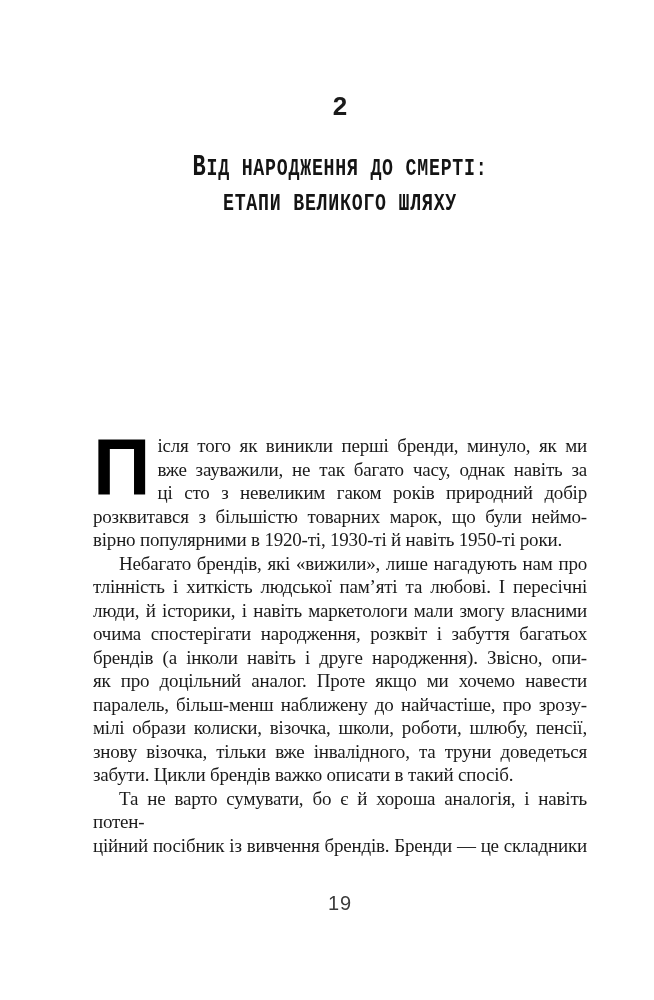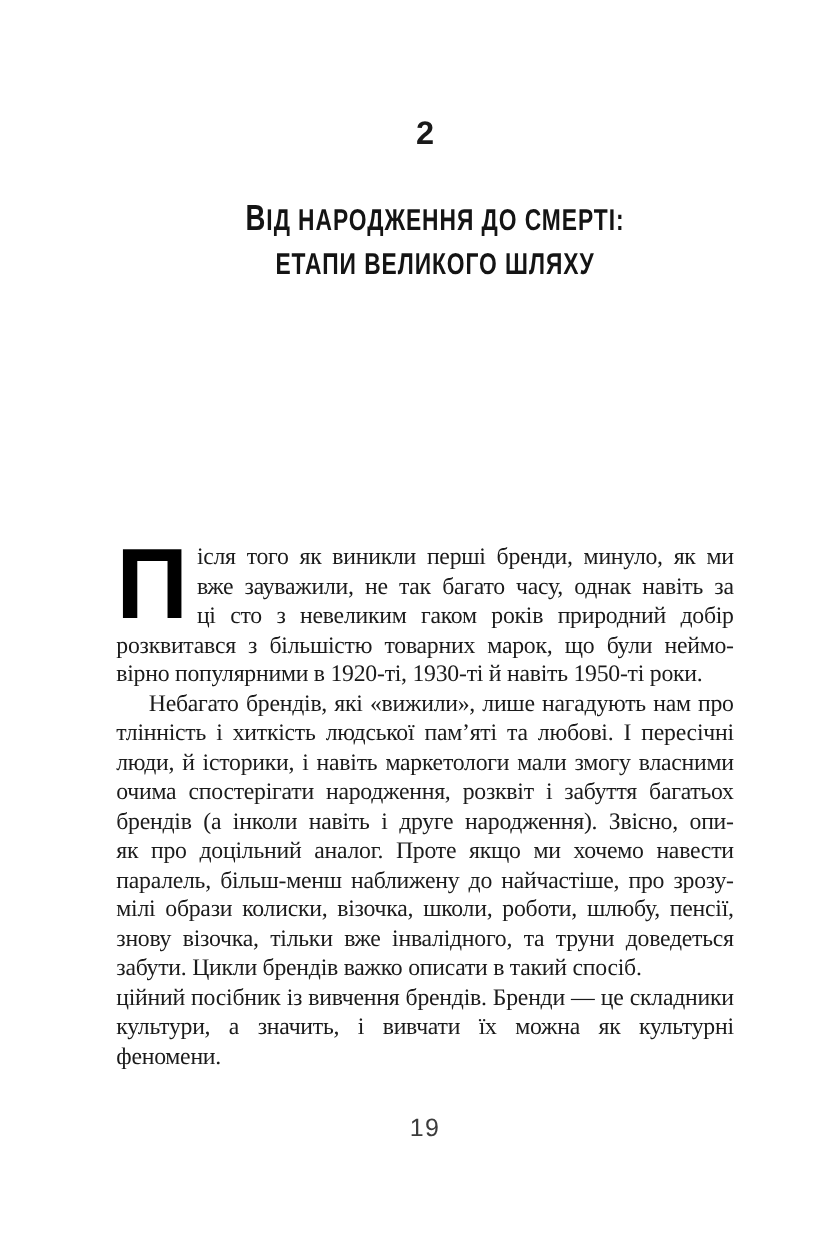--- a/index.html
+++ b/index.html
@@ -26,23 +26,23 @@
     font-weight: 700;
     font-size: 26px;
     line-height: 26px;
     color: #1a1a1a;
   }
   .chapter-title {
     position: absolute;
     top: 150px;
     left: 93px;
     width: 494px;
-    margin: 8px;
+    margin: 0;
     text-align: center;
-    font-family: Liberation Sans, sans-serif;
+    font-family: Liberation Mono, monospace;
     font-weight: 700;
     font-size: 24px;
     line-height: 35px;
     letter-spacing: 1px;
     color: #141414;
   }
   .title-line {
     display: block;
     text-transform: uppercase;
     transform: scaleX(0.76);
@@ -129,20 +129,20 @@
         <span class="line">люди, й історики, і навіть маркетологи мали змогу власними</span>
         <span class="line">очима спостерігати народження, розквіт і забуття багатьох</span>
         <span class="line">брендів (а інколи навіть і друге народження). Звісно, опи-</span>
         <span class="line">як про доцільний аналог. Проте якщо ми хочемо навести</span>
         <span class="line">паралель, більш-менш наближену до найчастіше, про зрозу-</span>
         <span class="line">мілі образи колиски, візочка, школи, роботи, шлюбу, пенсії,</span>
         <span class="line">знову візочка, тільки вже інвалідного, та труни доведеться</span>
         <span class="line last">забути. Цикли брендів важко описати в такий спосіб.</span>
       </p>
       <p class="para">
+        <span class="line indent">Та не варто сумувати, бо є й хороша аналогія, і навіть потен-</span>
         <span class="line">ційний посібник із вивчення брендів. Бренди — це складники</span>
-        <span class="line last">культури, а значить, і вивчати їх можна як культурні феномени.</span>
       </p>
     </div>
 
   <div class="page-number">19</div>
 
 </div>
 
 </body></html>

